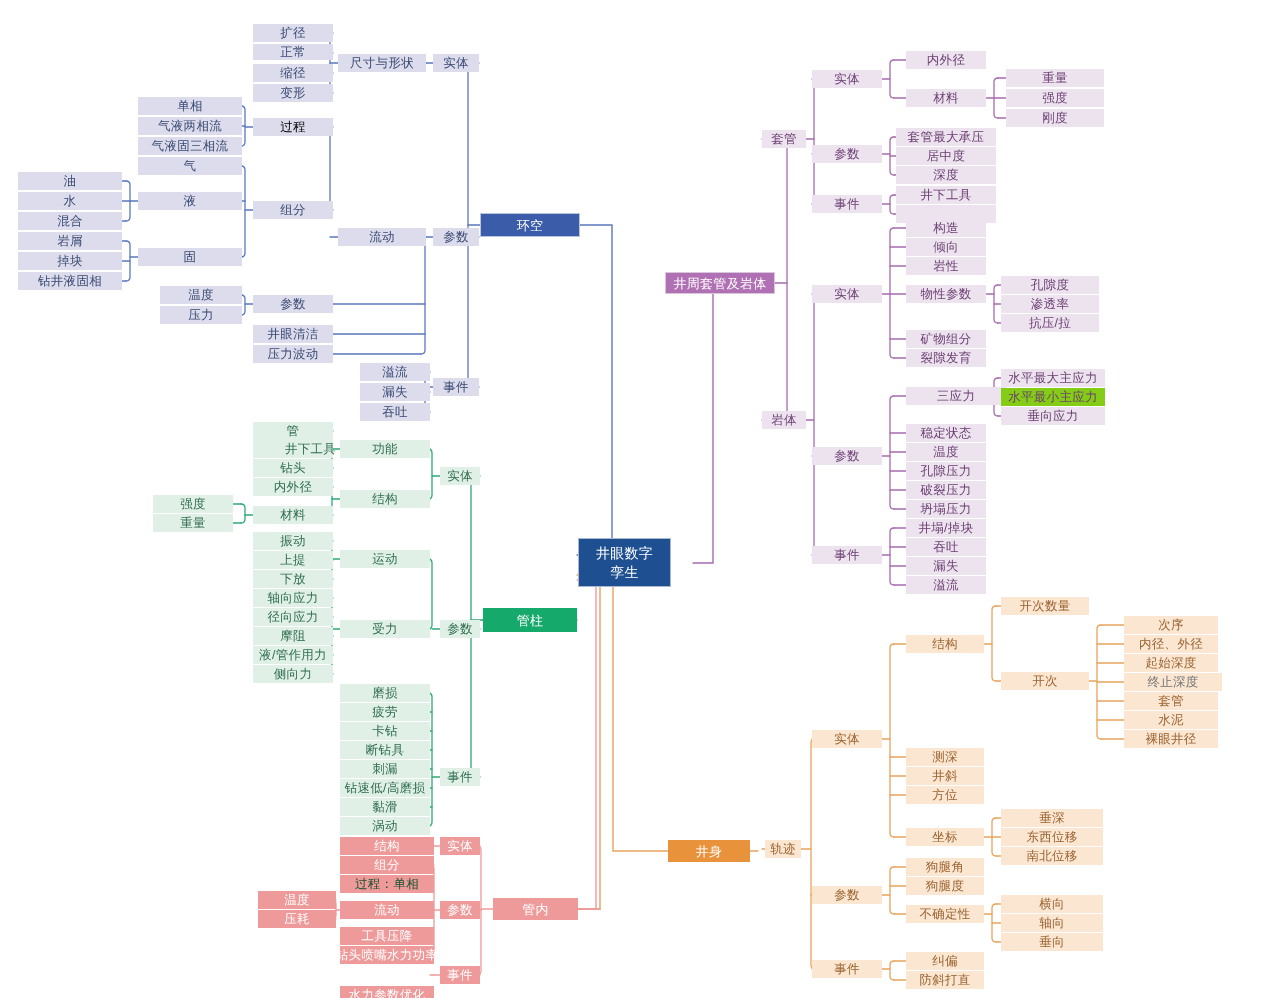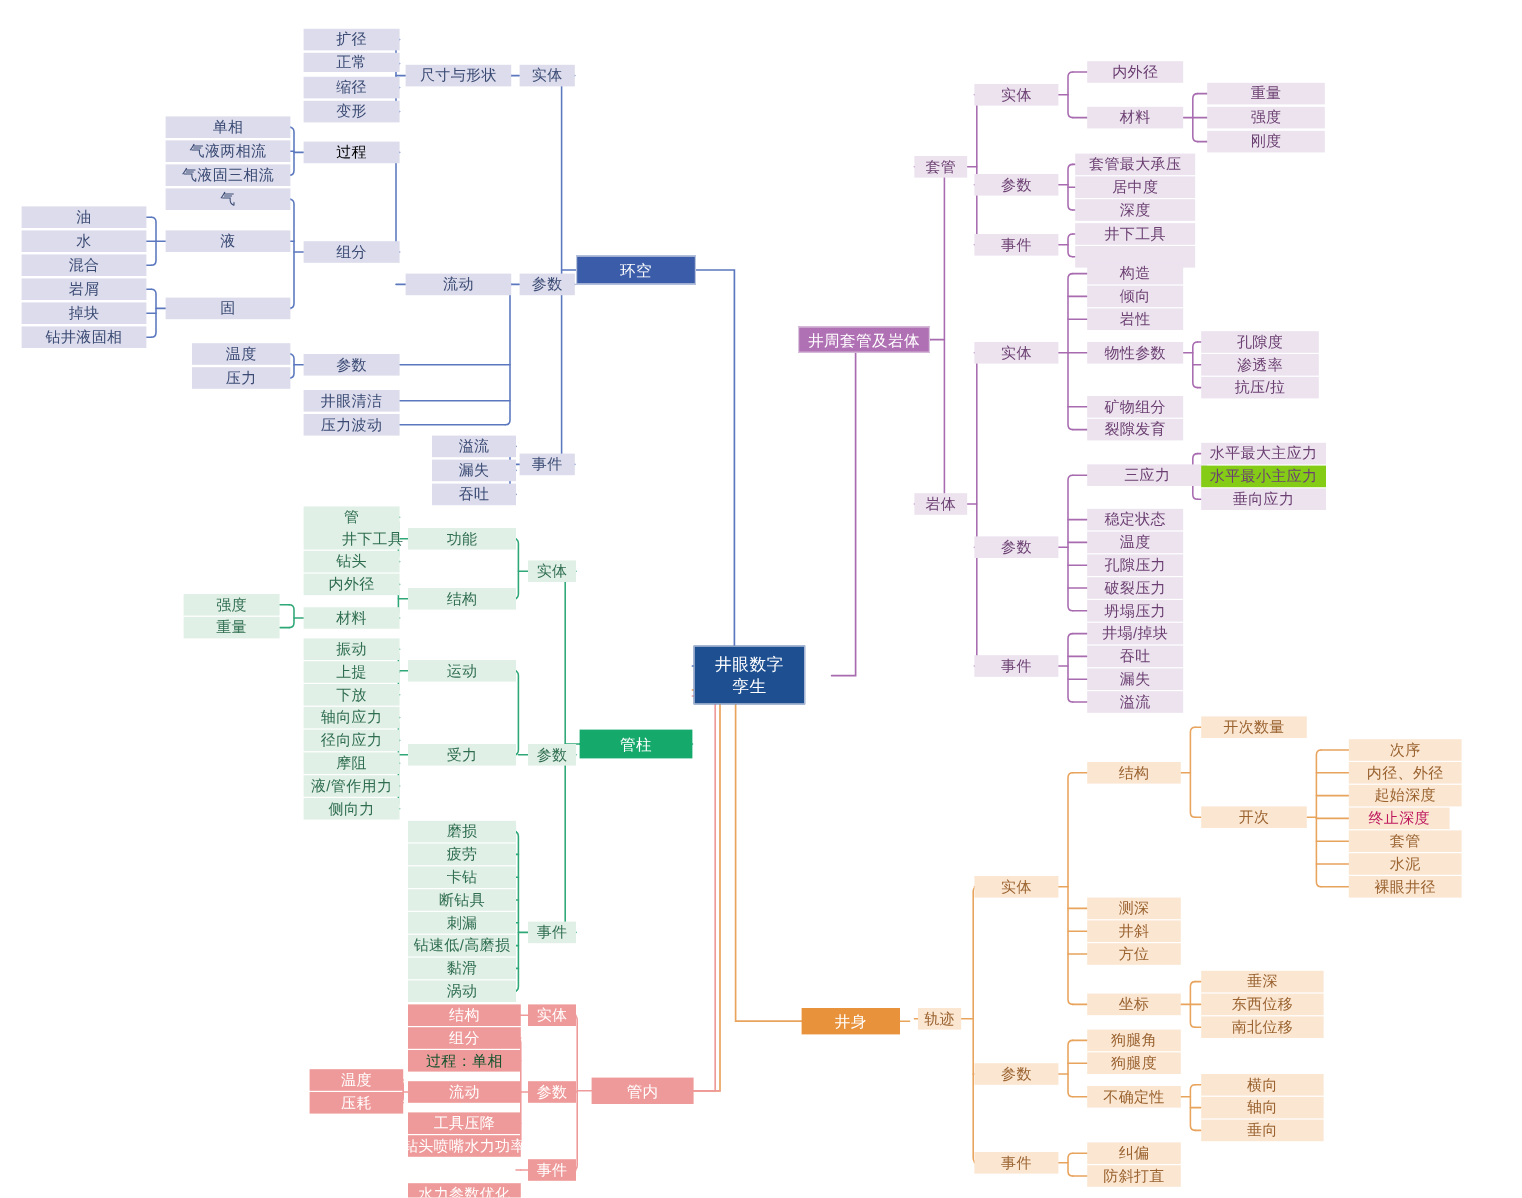--- a/index.html
+++ b/index.html
@@ -390,21 +390,21 @@
       <div class="node" style="left: 906px; top: 635px; width: 78px; height: 18px; background: rgb(251, 230, 210); color: rgb(154, 99, 48);">结构</div>
       <div class="node" style="left: 906px; top: 748px; width: 78px; height: 18px; background: rgb(251, 230, 210); color: rgb(154, 99, 48);">测深</div>
       <div class="node" style="left: 906px; top: 767px; width: 78px; height: 18px; background: rgb(251, 230, 210); color: rgb(154, 99, 48);">井斜</div>
       <div class="node" style="left: 906px; top: 786px; width: 78px; height: 18px; background: rgb(251, 230, 210); color: rgb(154, 99, 48);">方位</div>
       <div class="node" style="left: 906px; top: 828px; width: 78px; height: 18px; background: rgb(251, 230, 210); color: rgb(154, 99, 48);">坐标</div>
       <div class="node" style="left: 1001px; top: 597px; width: 88px; height: 18px; background: rgb(251, 230, 210); color: rgb(154, 99, 48);">开次数量</div>
       <div class="node" style="left: 1001px; top: 672px; width: 88px; height: 18px; background: rgb(251, 230, 210); color: rgb(154, 99, 48);">开次</div>
       <div class="node" style="left: 1124px; top: 616px; width: 94px; height: 18px; background: rgb(251, 230, 210); color: rgb(154, 99, 48);">次序</div>
       <div class="node" style="left: 1124px; top: 635px; width: 94px; height: 18px; background: rgb(251, 230, 210); color: rgb(154, 99, 48);">内径、外径</div>
       <div class="node" style="left: 1124px; top: 654px; width: 94px; height: 18px; background: rgb(251, 230, 210); color: rgb(154, 99, 48);">起始深度</div>
-      <div class="node" style="left: 1124px; top: 673px; width: 84px; height: 18px; background: rgb(251, 230, 210); color: #be185d;">终止深度</div>
+      <div class="node" style="left: 1124px; top: 673px; width: 98px; height: 18px; background: rgb(251, 230, 210); color: #737373;">终止深度</div>
       <div class="node" style="left: 1124px; top: 692px; width: 94px; height: 18px; background: rgb(251, 230, 210); color: rgb(154, 99, 48);">套管</div>
       <div class="node" style="left: 1124px; top: 711px; width: 94px; height: 18px; background: rgb(251, 230, 210); color: rgb(154, 99, 48);">水泥</div>
       <div class="node" style="left: 1124px; top: 730px; width: 94px; height: 18px; background: rgb(251, 230, 210); color: rgb(154, 99, 48);">裸眼井径</div>
       <div class="node" style="left: 1001px; top: 809px; width: 102px; height: 18px; background: rgb(251, 230, 210); color: rgb(154, 99, 48);">垂深</div>
       <div class="node" style="left: 1001px; top: 828px; width: 102px; height: 18px; background: rgb(251, 230, 210); color: rgb(154, 99, 48);">东西位移</div>
       <div class="node" style="left: 1001px; top: 847px; width: 102px; height: 18px; background: rgb(251, 230, 210); color: rgb(154, 99, 48);">南北位移</div>
       <div class="node" style="left: 906px; top: 858px; width: 78px; height: 18px; background: rgb(251, 230, 210); color: rgb(154, 99, 48); text-align: right;">狗腿角</div>
       <div class="node" style="left: 906px; top: 877px; width: 78px; height: 18px; background: rgb(251, 230, 210); color: rgb(154, 99, 48);">狗腿度</div>
       <div class="node" style="left: 906px; top: 905px; width: 78px; height: 18px; background: rgb(251, 230, 210); color: rgb(154, 99, 48);">不确定性</div>
       <div class="node" style="left: 1001px; top: 895px; width: 102px; height: 18px; background: rgb(251, 230, 210); color: rgb(154, 99, 48);">横向</div>

